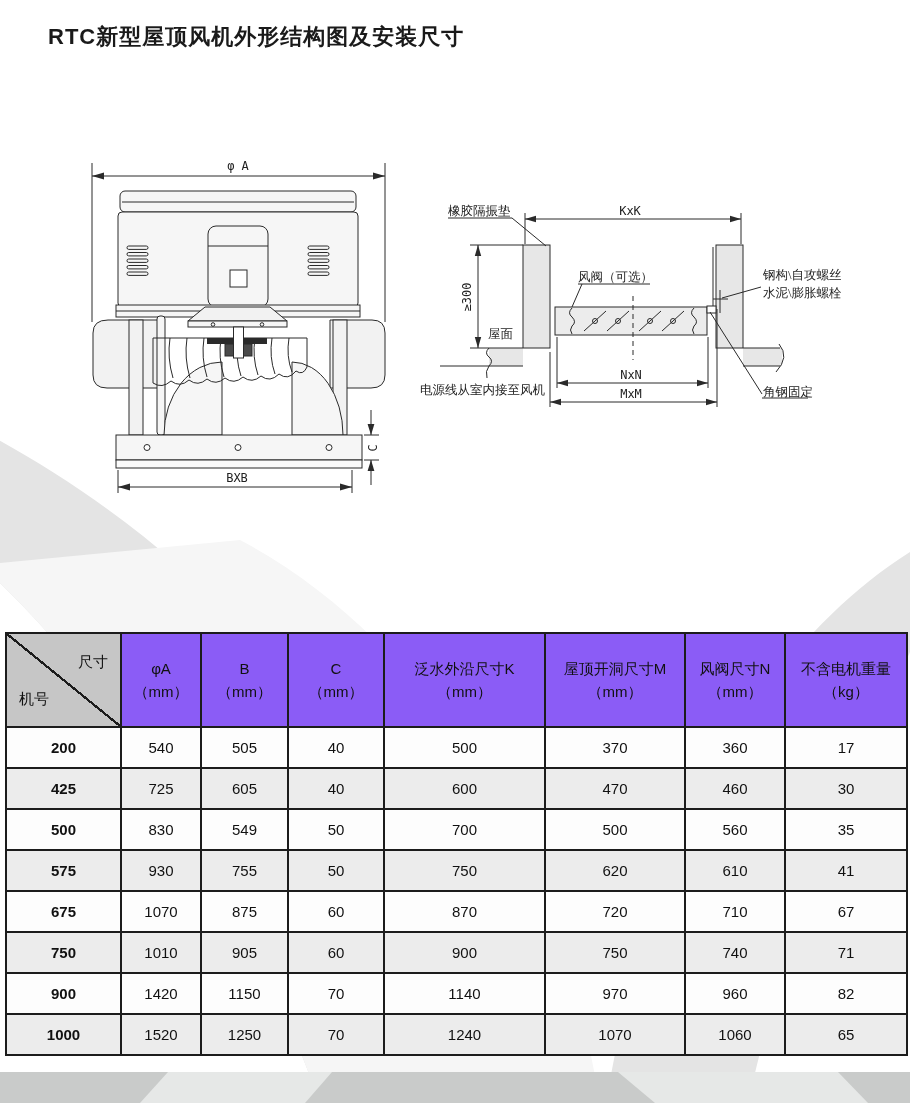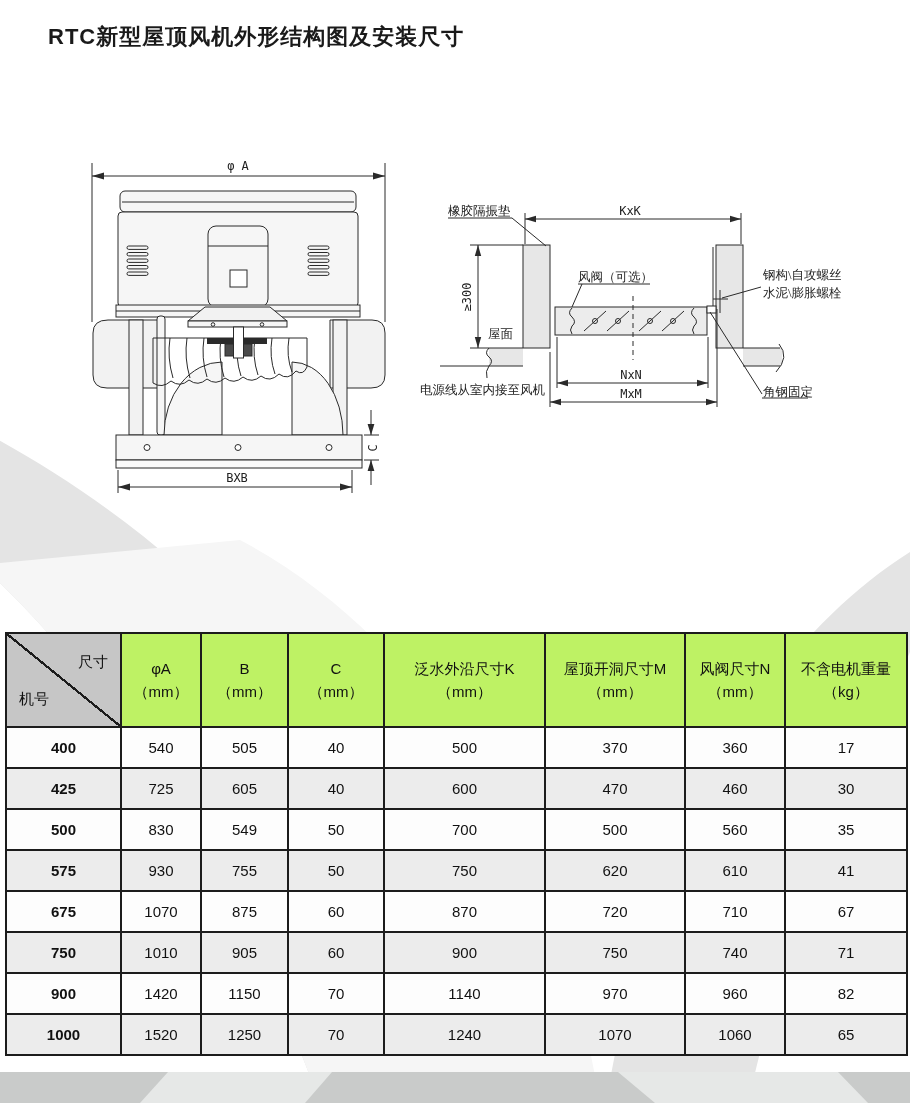--- a/index.html
+++ b/index.html
@@ -11,21 +11,21 @@
          font-size:22px;font-weight:bold;color:#1a1a1a;letter-spacing:1px;}
   #drawings{position:absolute;left:0;top:140px;z-index:1;}
   #drawings text{fill:#222;}
   .cjk-label{font-size:12.5px;font-family:"Liberation Serif",serif;}
   .dim-label{font-size:12px;font-family:"DejaVu Sans Mono",monospace;}
 
   table.spec{position:absolute;left:5px;top:632px;z-index:2;width:901px;
              border-collapse:collapse;table-layout:fixed;background:#fdfdfd;}
   table.spec th,table.spec td{border:2px solid #1c1c1c;text-align:center;
              vertical-align:middle;font-size:15px;color:#111;padding:0;}
-  table.spec thead th{background:#bef264;height:92px;font-weight:normal;line-height:1.55;}
+  table.spec thead th{background:#8b5cf6;height:92px;font-weight:normal;line-height:1.55;}
   table.spec tbody td{height:39px;}
   table.spec tbody tr.even td{background:#ececec;}
   table.spec tbody td.model{font-weight:bold;}
   th.corner{position:relative;background:
       linear-gradient(to bottom left,rgba(0,0,0,0) 49.2%,#1c1c1c 49.2%,#1c1c1c 50.8%,rgba(0,0,0,0) 50.8%),#c6c6c6 !important;}
   th.corner .c-top{position:absolute;top:16px;right:12px;}
   th.corner .c-bot{position:absolute;bottom:16px;left:12px;}
 </style>
 </head>
 <body>
@@ -259,21 +259,21 @@
           <span>（mm）</span>
         </th>
         <th>
           <span>不含电机重量</span><br>
           <span>（kg）</span>
         </th>
       </tr>
     </thead>
     <tbody>
       <tr class="odd">
-        <td class="model">400</td>
+        <td class="model">200</td>
         <td>540</td>
         <td>505</td>
         <td>40</td>
         <td>500</td>
         <td>370</td>
         <td>360</td>
         <td>17</td>
       </tr>
       <tr class="even">
         <td class="model">425</td>

